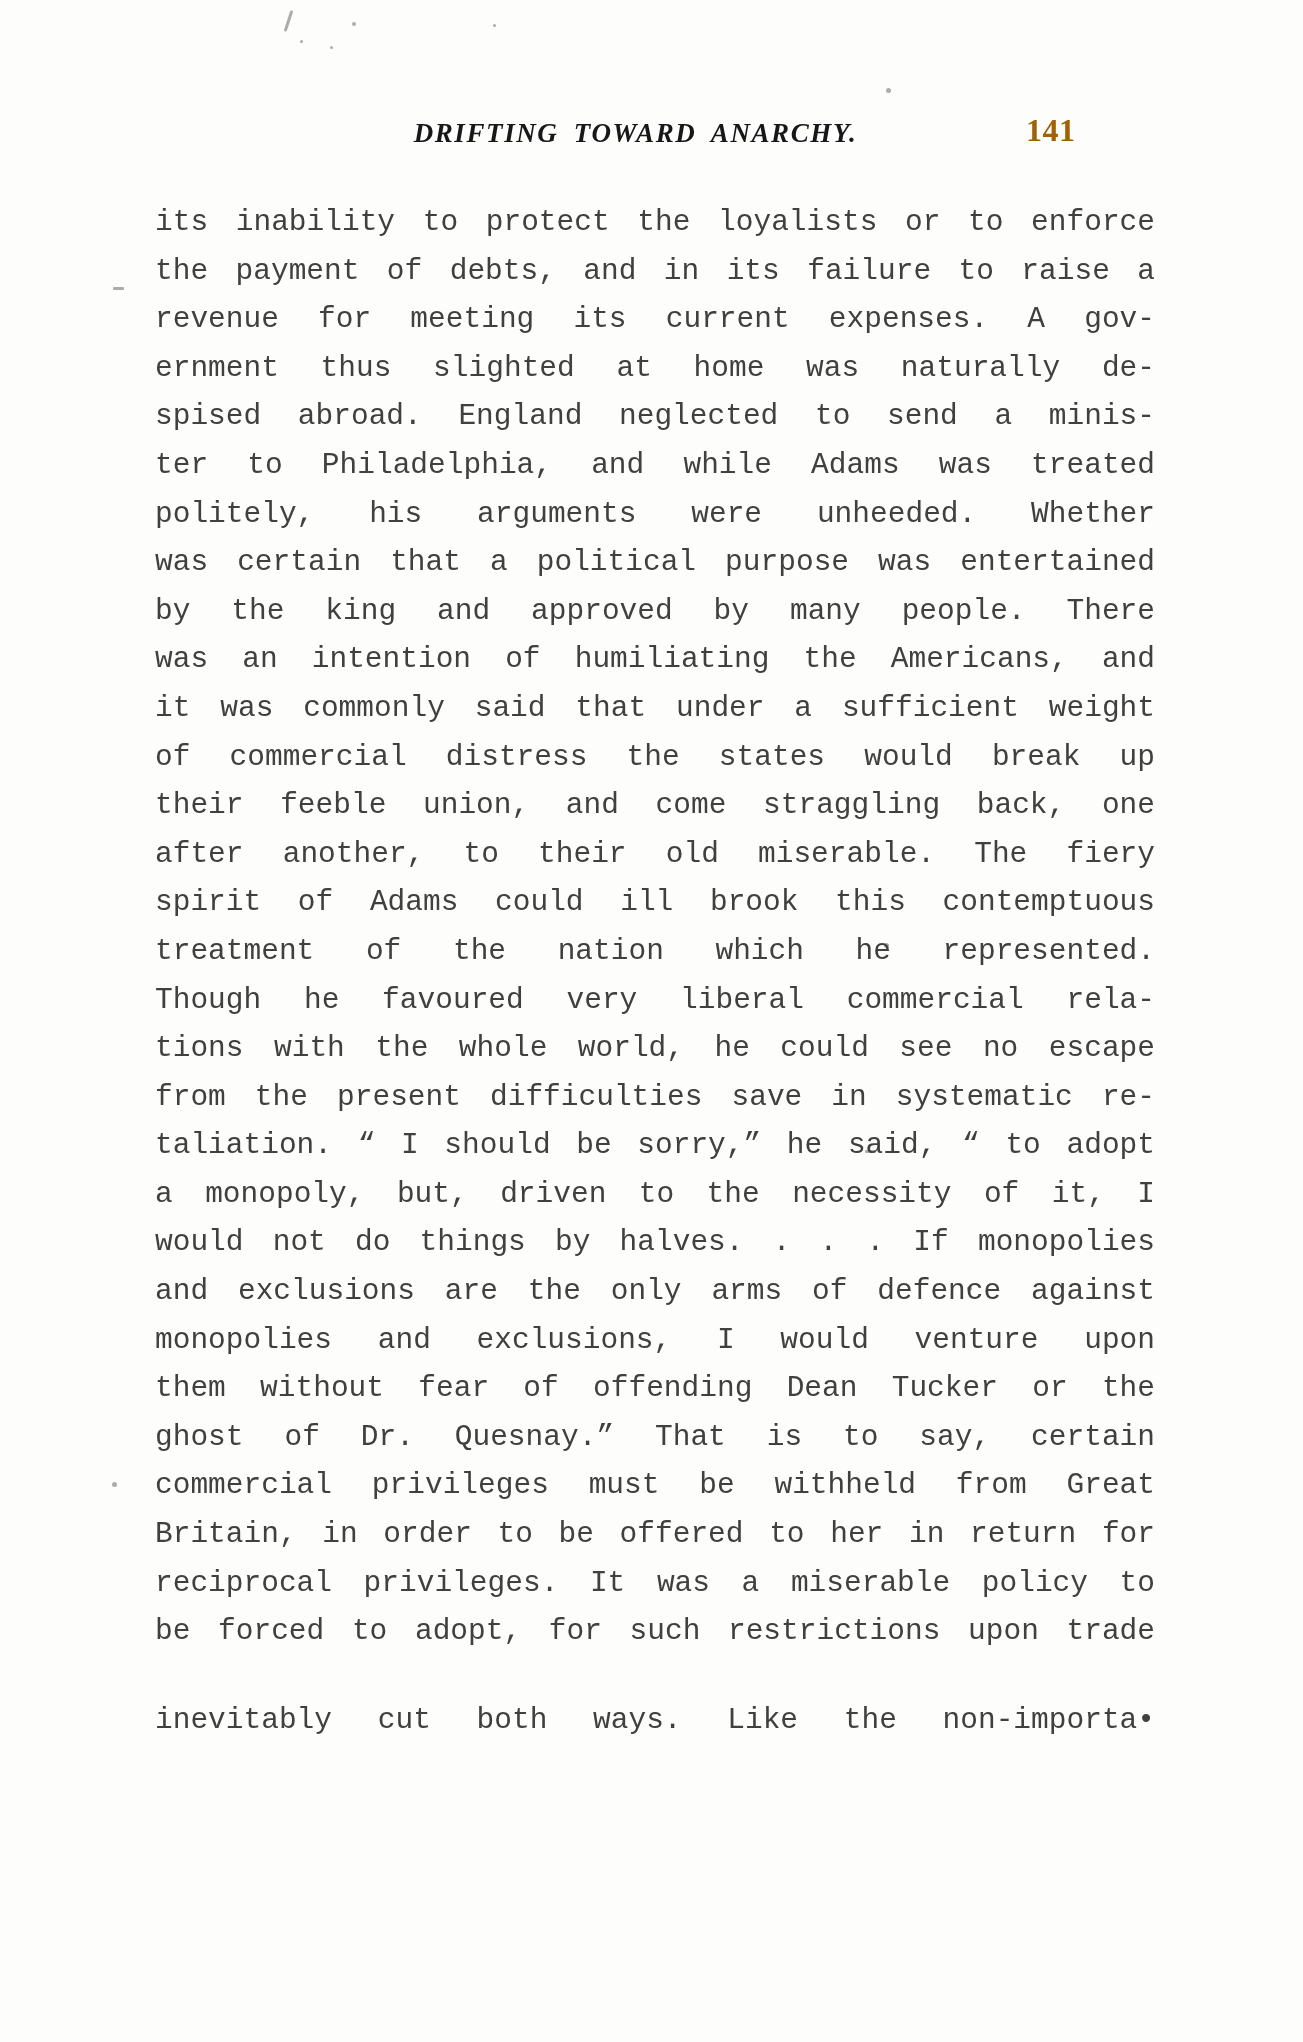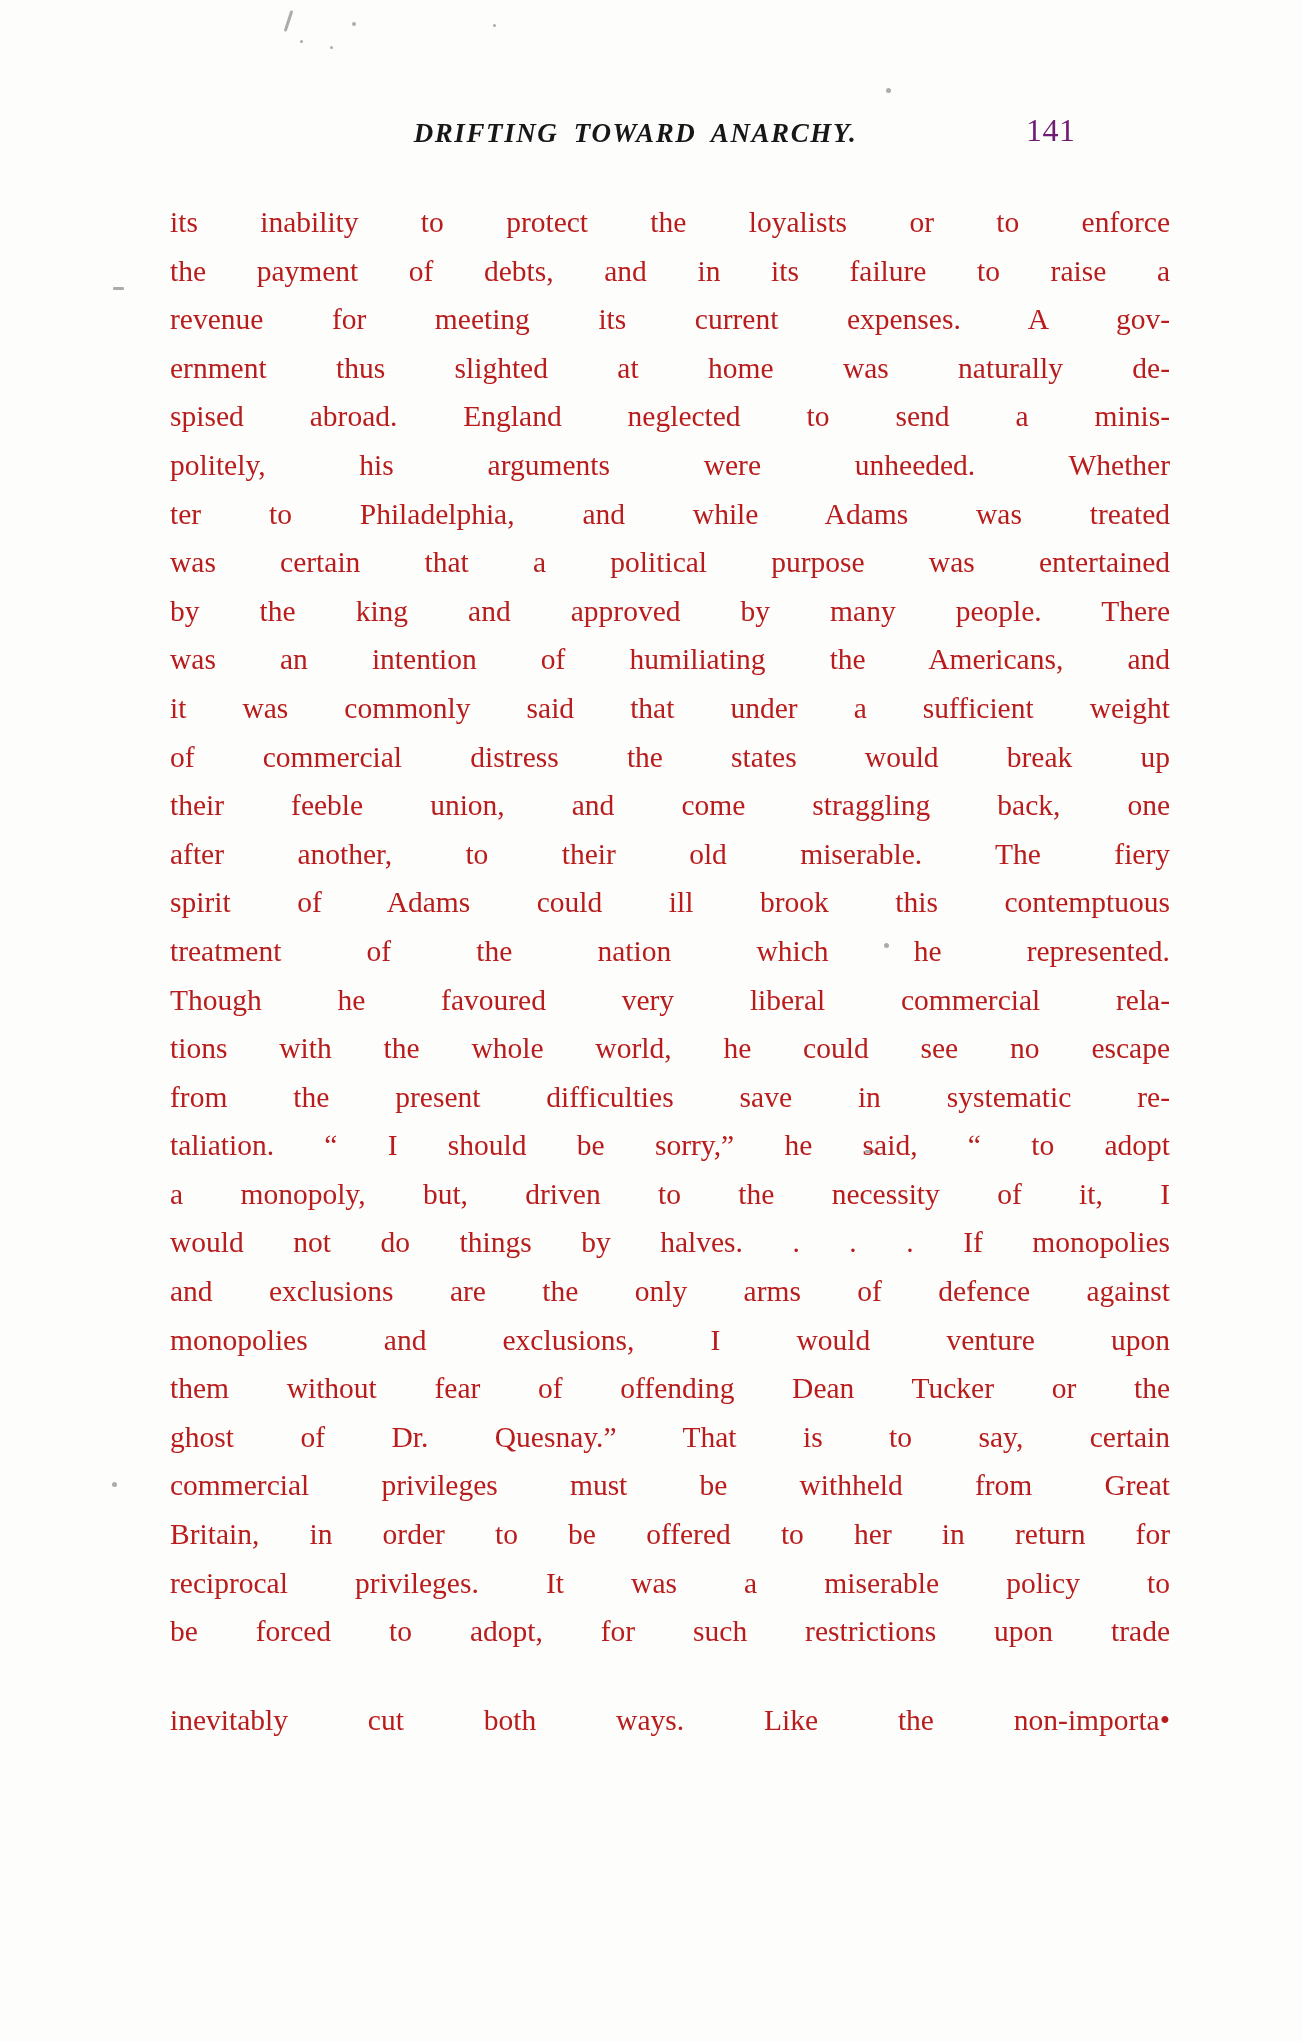--- a/index.html
+++ b/index.html
@@ -49,33 +49,34 @@
     word-spacing: 7px;
     color: #17171a;
     display: inline-block;
     margin-left: -32px;
   }
   .page-number {
     position: absolute;
     right: -64px;
     top: -6px;
     font-size: 32px;
-    font-weight: normal;
+    font-weight: bold;
     letter-spacing: .5px;
-    color: #701a75;
+    color: #a16207;
   }
   .body-text {
     position: absolute;
-    left: 170px;
+    left: 155px;
     top: 198px;
     width: 1000px;
     font-size: 29.5px;
     line-height: 48.6px;
-    color: #b91c1c;
+    color: #404040;
     text-align: justify;
+    font-family: Liberation Mono, monospace;
   }
   .nowrap-line {
     display: block;
     text-align: justify;
     text-align-last: justify;
     white-space: normal;
     line-height: 48.6px;
     font-size: 29.5px;
   }
 </style>
@@ -102,22 +103,22 @@
       <span class="page-number">141</span>
     </div>
   </div>
 
   <div class="body-text" id="bodyText">
       <div class="nowrap-line">its inability to protect the loyalists or to enforce</div>
       <div class="nowrap-line">the payment of debts, and in its failure to raise a</div>
       <div class="nowrap-line">revenue for meeting its current expenses.   A gov-</div>
       <div class="nowrap-line">ernment thus slighted at home was naturally de-</div>
       <div class="nowrap-line">spised abroad.  England neglected to send a minis-</div>
+      <div class="nowrap-line">ter to Philadelphia, and while Adams was treated</div>
       <div class="nowrap-line">politely, his arguments were unheeded.   Whether</div>
-      <div class="nowrap-line">ter to Philadelphia, and while Adams was treated</div>
       <div class="nowrap-line">was certain that a political purpose was entertained</div>
       <div class="nowrap-line">by the king and approved by many people.   There</div>
       <div class="nowrap-line">was an intention of humiliating the Americans, and</div>
       <div class="nowrap-line">it was commonly said that under a sufficient weight</div>
       <div class="nowrap-line">of commercial distress the states would break up</div>
       <div class="nowrap-line">their feeble union, and come straggling back, one</div>
       <div class="nowrap-line">after another, to their old miserable.   The fiery</div>
       <div class="nowrap-line">spirit of Adams could ill brook this contemptuous</div>
       <div class="nowrap-line">treatment of the nation which he represented.</div>
       <div class="nowrap-line">Though he favoured very liberal commercial rela-</div>

